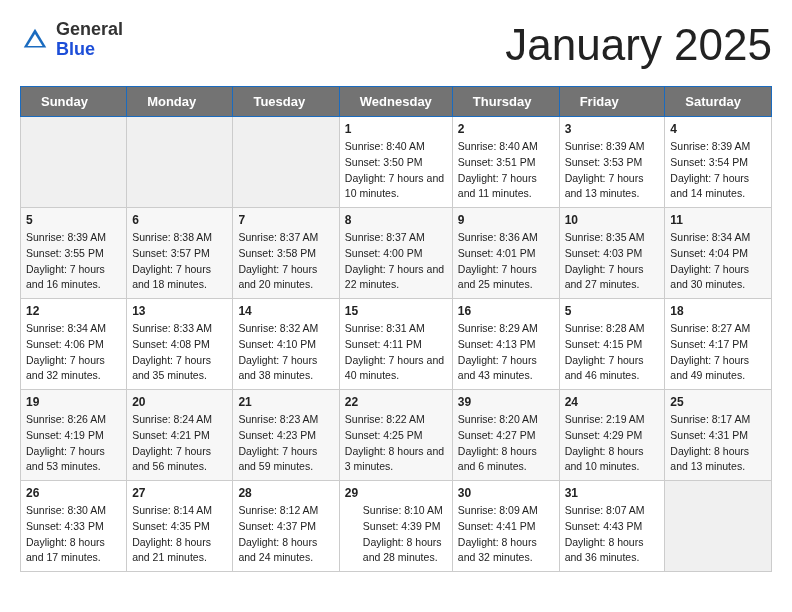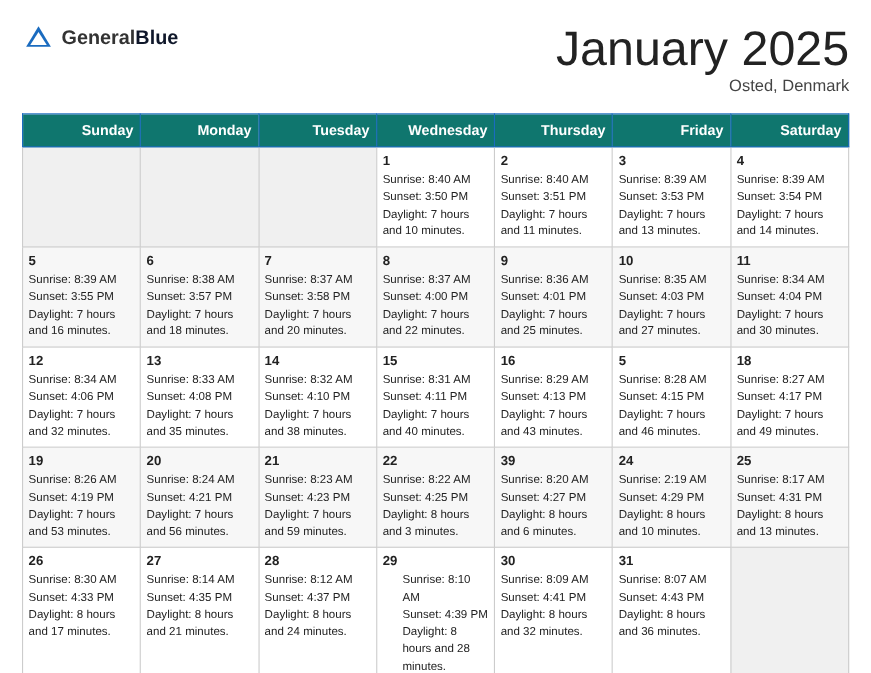--- a/index.html
+++ b/index.html
@@ -16,32 +16,32 @@
       align-items: flex-start;
       margin-bottom: 16px;
     }
     .logo {
       display: flex;
       align-items: center;
       gap: 6px;
     }
     .logo-text {
       display: flex;
-      flex-direction: row;
+      flex-direction: column;
       line-height: 1.1;
     }
     .logo-general {
       font-size: 18px;
       font-weight: bold;
       color: #333;
     }
     .logo-blue {
       font-size: 18px;
       font-weight: bold;
-      color: #0f172a;
+      color: #1d4ed8;
     }
     .logo-icon {
       width: 30px;
       height: 30px;
     }
     .title-block {
       text-align: right;
     }
     .month-title {
       font-size: 44px;
@@ -51,26 +51,26 @@
     .location {
       font-size: 15px;
       color: #444;
     }
     .calendar {
       width: 100%;
       border-collapse: collapse;
       border: 1px solid #ccc;
     }
     .calendar th {
-      background: #0f766e;
+      background: #737373;
       color: #fff;
       font-size: 13px;
       font-weight: bold;
-      padding: 7px 6px;
-      text-align: right;
+      padding: 7px 20px;
+      text-align: left;
       border: 1px solid #1a6bbf;
     }
     .calendar td {
       vertical-align: top;
       border: 1px solid #ccc;
       padding: 5px 5px;
       width: calc(100% / 7);
       min-height: 80px;
       background: #fff;
       font-size: 10.5px;
@@ -102,21 +102,20 @@
       <polygon points="20,5 35,30 5,30" fill="#1a6bbf"></polygon>
       <polygon points="20,12 30,28 10,28" fill="#fff"></polygon>
     </svg>
     <div class="logo-text">
       <span class="logo-general">General</span>
       <span class="logo-blue">Blue</span>
     </div>
   </div>
   <div class="title-block">
     <div class="month-title">January 2025</div>
-    <div class="location">Osted, Denmark</div>
   </div>
 </div>
 
 <table class="calendar">
   <thead>
     <tr>
     <th>Sunday</th>
         <th>Monday</th>
         <th>Tuesday</th>
         <th>Wednesday</th>

